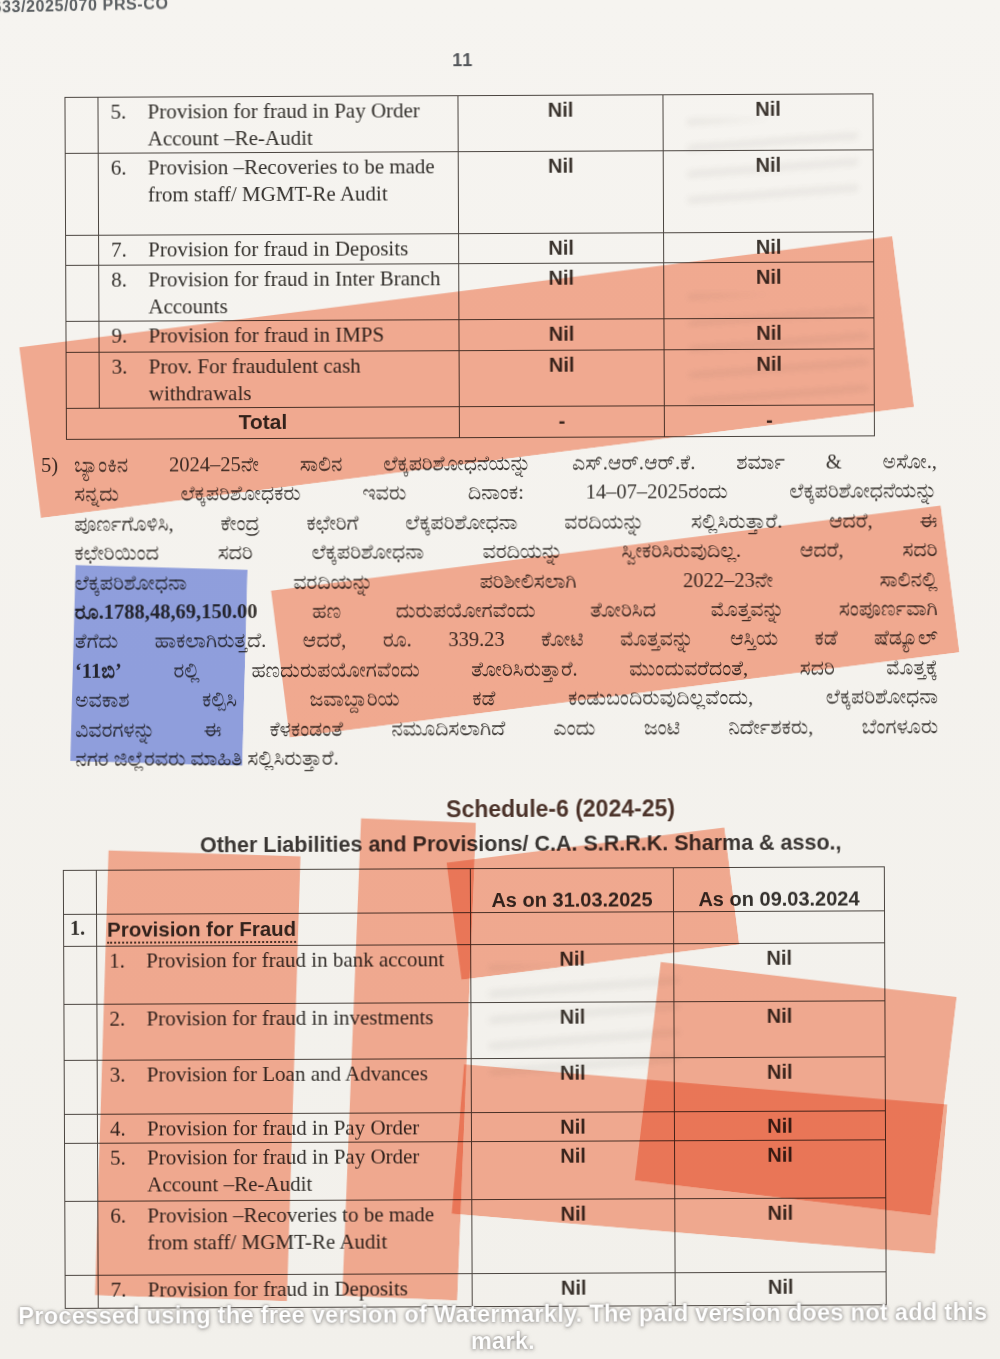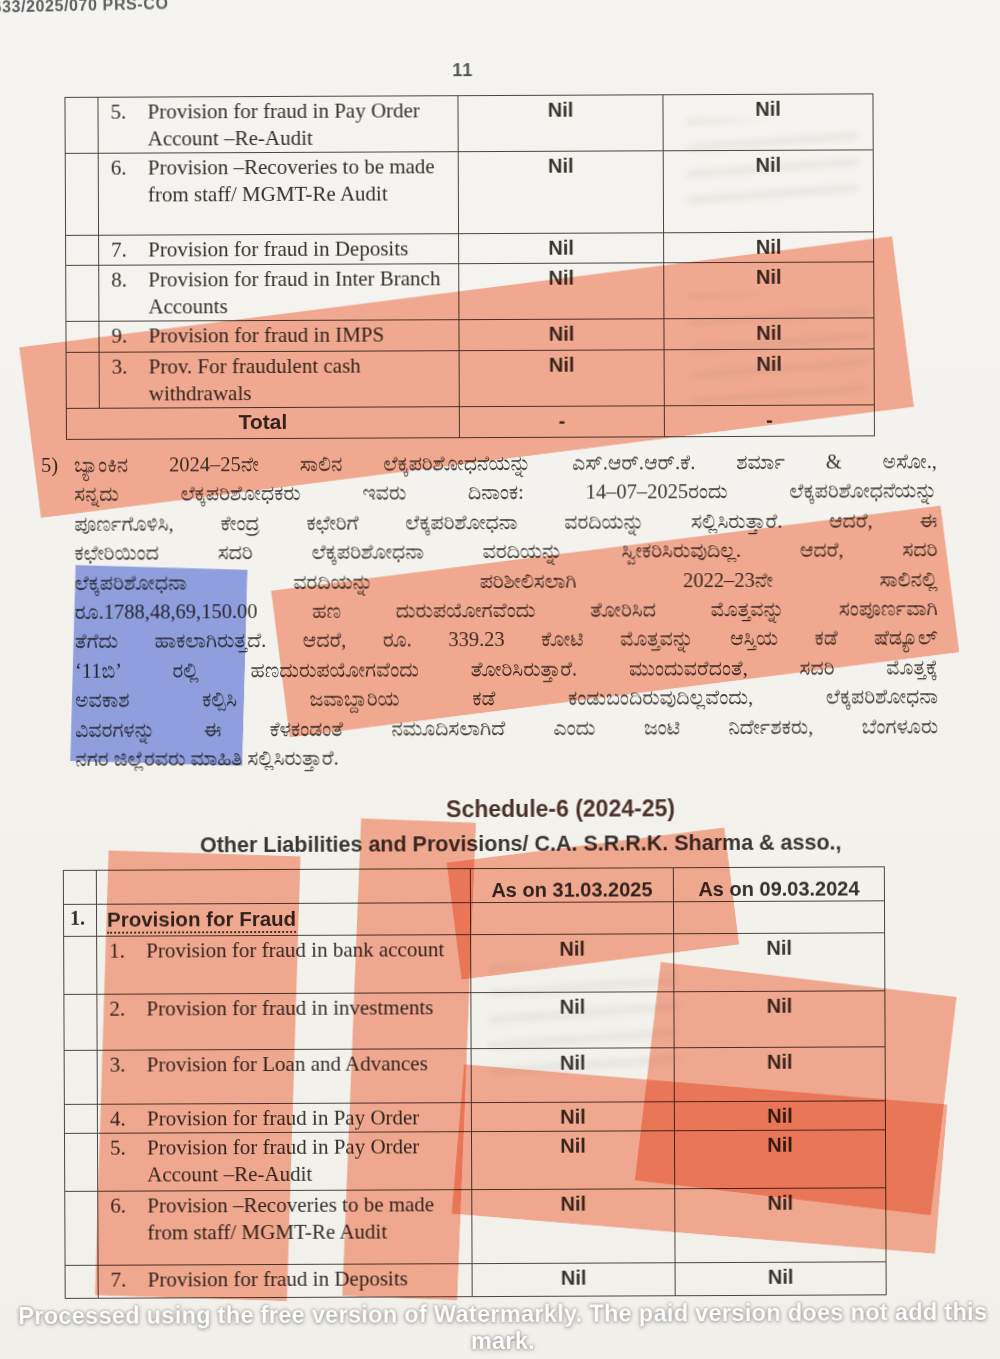--- a/index.html
+++ b/index.html
@@ -5,47 +5,47 @@
   html,body{margin:0;padding:0;}
   body{
     width:1000px;height:1359px;overflow:hidden;position:relative;
     background:linear-gradient(#f6f4f0,#f2f0eb);
     font-family:"Liberation Sans",sans-serif;
   }
   .page{position:absolute;inset:0;transform:rotate(-0.25deg);}
   
   .ref{position:absolute;left:-14px;top:-5px;font-size:16px;font-weight:700;
        color:#5a5e61;letter-spacing:0.6px;transform:rotate(-1deg);}
-  .pageno{position:absolute;left:455px;top:60px;font-size:18px;font-weight:700;
+  .pageno{position:absolute;left:455px;top:50px;font-size:18px;font-weight:700;
        color:#53565a;letter-spacing:1px;}
   
   table{border-collapse:collapse;table-layout:fixed;position:absolute;background:transparent;}
   #t1{left:67px;top:95px;width:808px;}
   #t2{left:62px;top:868px;width:821px;}
   td{border:1.6px solid #4b4540;vertical-align:top;padding:0;overflow:hidden;}
   .d{display:flex;font-family:"Liberation Serif",serif;font-size:21px;line-height:27px;
      color:#33302c;padding-top:1px;}
   .n{flex:none;width:37px;padding-left:12px;}
   .t{flex:1;padding-right:10px;}
   .val{font-family:"Liberation Sans",sans-serif;font-weight:600;font-size:20px;
        text-align:center;color:#3a332d;padding-top:3px;}
   .total-label{text-align:center;font-weight:700;font-size:21px;color:#322e29;padding-top:2px;}
-  .hdr{font-weight:700;font-size:20px;text-align:center;color:#33302c;padding-top:10px;}
+  .hdr{font-weight:700;font-size:20px;text-align:center;color:#33302c;padding-top:20px;}
   .secno{font-family:"Liberation Serif",serif;font-weight:700;font-size:20px;color:#33302c;
        padding-left:6px;padding-top:2px;}
   .seclab{font-weight:700;font-size:20.5px;color:#33302c;padding-left:10px;padding-top:3px;}
   .seclab span{border-bottom:2.5px dotted #4b4540;padding-bottom:1px;}
   
   .para{position:absolute;left:42px;top:452px;width:896px;
         font-family:"Liberation Serif",serif;font-size:20.5px;color:#3b3733;}
   .pnum{position:absolute;left:0;top:0;}
   .pline{height:29.4px;overflow:hidden;text-align:justify;text-align-last:justify;
          padding-left:33px;white-space:normal;}
   .pline.last{text-align-last:left;}
-  .pline b{font-weight:400;}
+  .pline b{font-weight:700;}
   
   .sch-title{position:absolute;left:330px;top:796px;width:460px;text-align:center;
         font-weight:700;font-size:23px;color:#4c332a;}
   .sch-sub{position:absolute;left:55px;top:832px;width:930px;text-align:center;
         font-weight:700;font-size:21.5px;color:#3a3633;}
   
   .hl{position:absolute;mix-blend-mode:multiply;pointer-events:none;}
   
   .watermark{position:absolute;left:0;top:1301px;width:100%;text-align:center;
         font-size:23.5px;font-weight:600;color:#ffffff;letter-spacing:0.3px;

